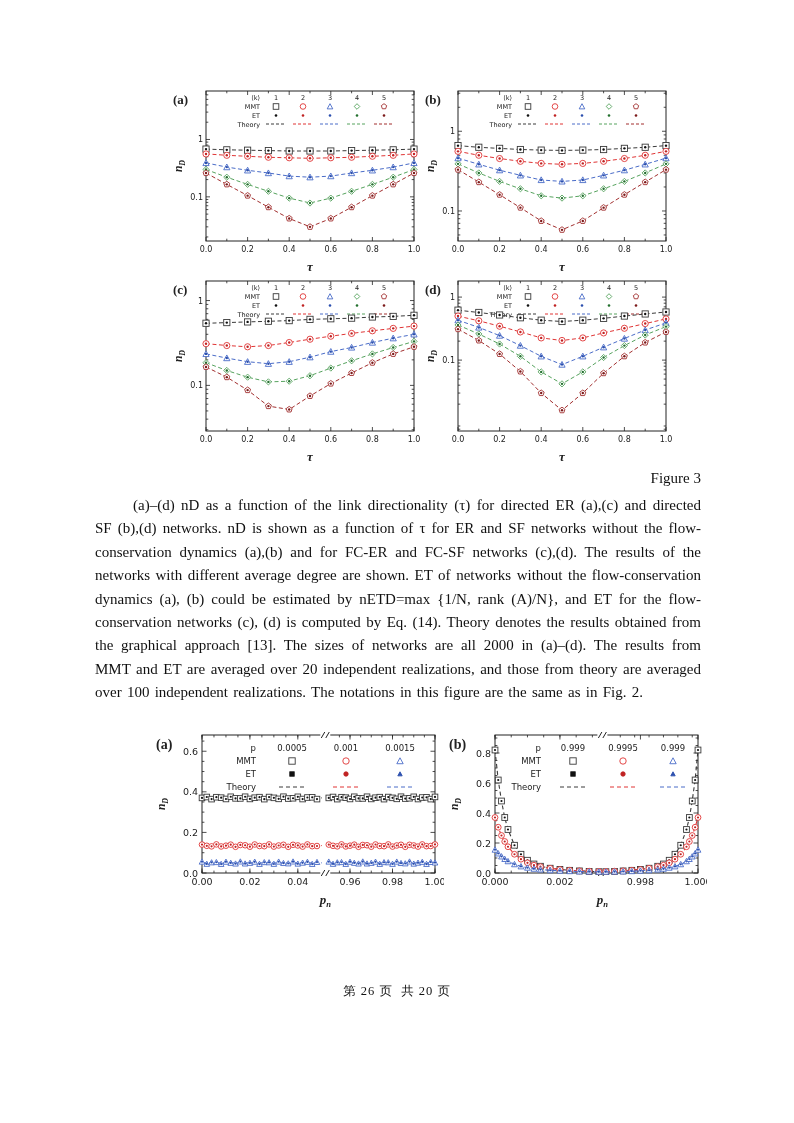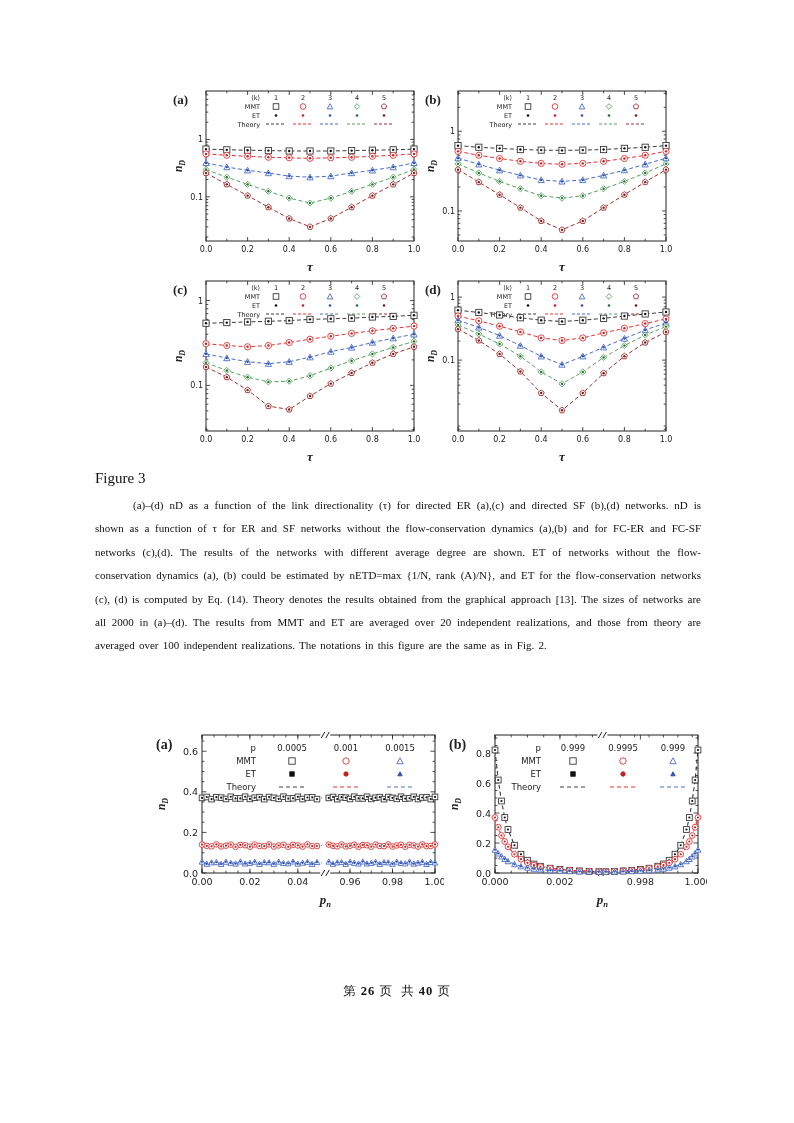--- a/index.html
+++ b/index.html
@@ -1,31 +1,31 @@
 <!DOCTYPE html>
 <html><head>
 <meta charset="utf-8">
 <style>
   html,body{margin:0;padding:0;background:#ffffff;}
   .page{position:relative;width:794px;height:1123px;background:#fff;overflow:hidden;
         font-family:"Liberation Serif",serif;color:#111;}
   .fig3{position:absolute;left:170px;top:85px;width:504px;height:380px;}
   .fig3 svg{position:absolute;}
   #p3a{left:0;top:0;} #p3b{left:252px;top:0;} #p3c{left:0;top:190px;} #p3d{left:252px;top:190px;}
-  .cap-title{position:absolute;left:95px;width:606px;text-align:left;font-size:15px;}
+  .cap-title{position:absolute;left:95px;width:606px;text-align:right;font-size:15px;}
   #cap3-title{top:470px;}
   .cap-body{position:absolute;left:95px;top:494px;width:606px;text-align:justify;
-            text-indent:38px;font-size:11px;line-height:23.4px;word-spacing:1.5px;}
+            text-indent:38px;font-size:15px;line-height:23.4px;word-spacing:1.5px;}
   .fig4{position:absolute;left:152px;top:727px;width:556px;height:188px;}
   .fig4 svg{position:absolute;top:0;}
   #p4a{left:0;} #p4b{left:293px;}
   #cap4-title{top:922px;}
   .footer{position:absolute;left:0;top:983px;width:794px;text-align:center;
           font-size:12.5px;letter-spacing:1px;}
-  .footer b{font-weight:bold;}
+  .footer b{font-weight:normal;}
   
   svg text{fill:#222;}
   .t8{font:8px "DejaVu Sans",sans-serif;}
   .t7{font:6.5px "DejaVu Sans",sans-serif;}
   .t95{font:9.5px "DejaVu Sans",sans-serif;}
   .t9{font:8.5px "DejaVu Sans",sans-serif;}
   .pl{font:bold 13px "Liberation Serif",serif;}
   .pl4{font:bold 14px "Liberation Serif",serif;}
   .xl{font:bold italic 13px "Liberation Serif",serif;}
   .yl{font:bold italic 11.5px "Liberation Serif",serif;}
@@ -1646,17 +1646,17 @@
         <circle cx="253" cy="122.75" r="1.1" fill="#2b4fae"></circle>
       </svg>
   </div>
 
 
   <div class="footer">
     <span>第</span>
     <b>26</b>
     <span>页</span>&nbsp;
     <span>共</span>
-    <b>40</b>
+    <b>20</b>
     <span>页</span>
   </div>
 
 </div>
 
 </body></html>

